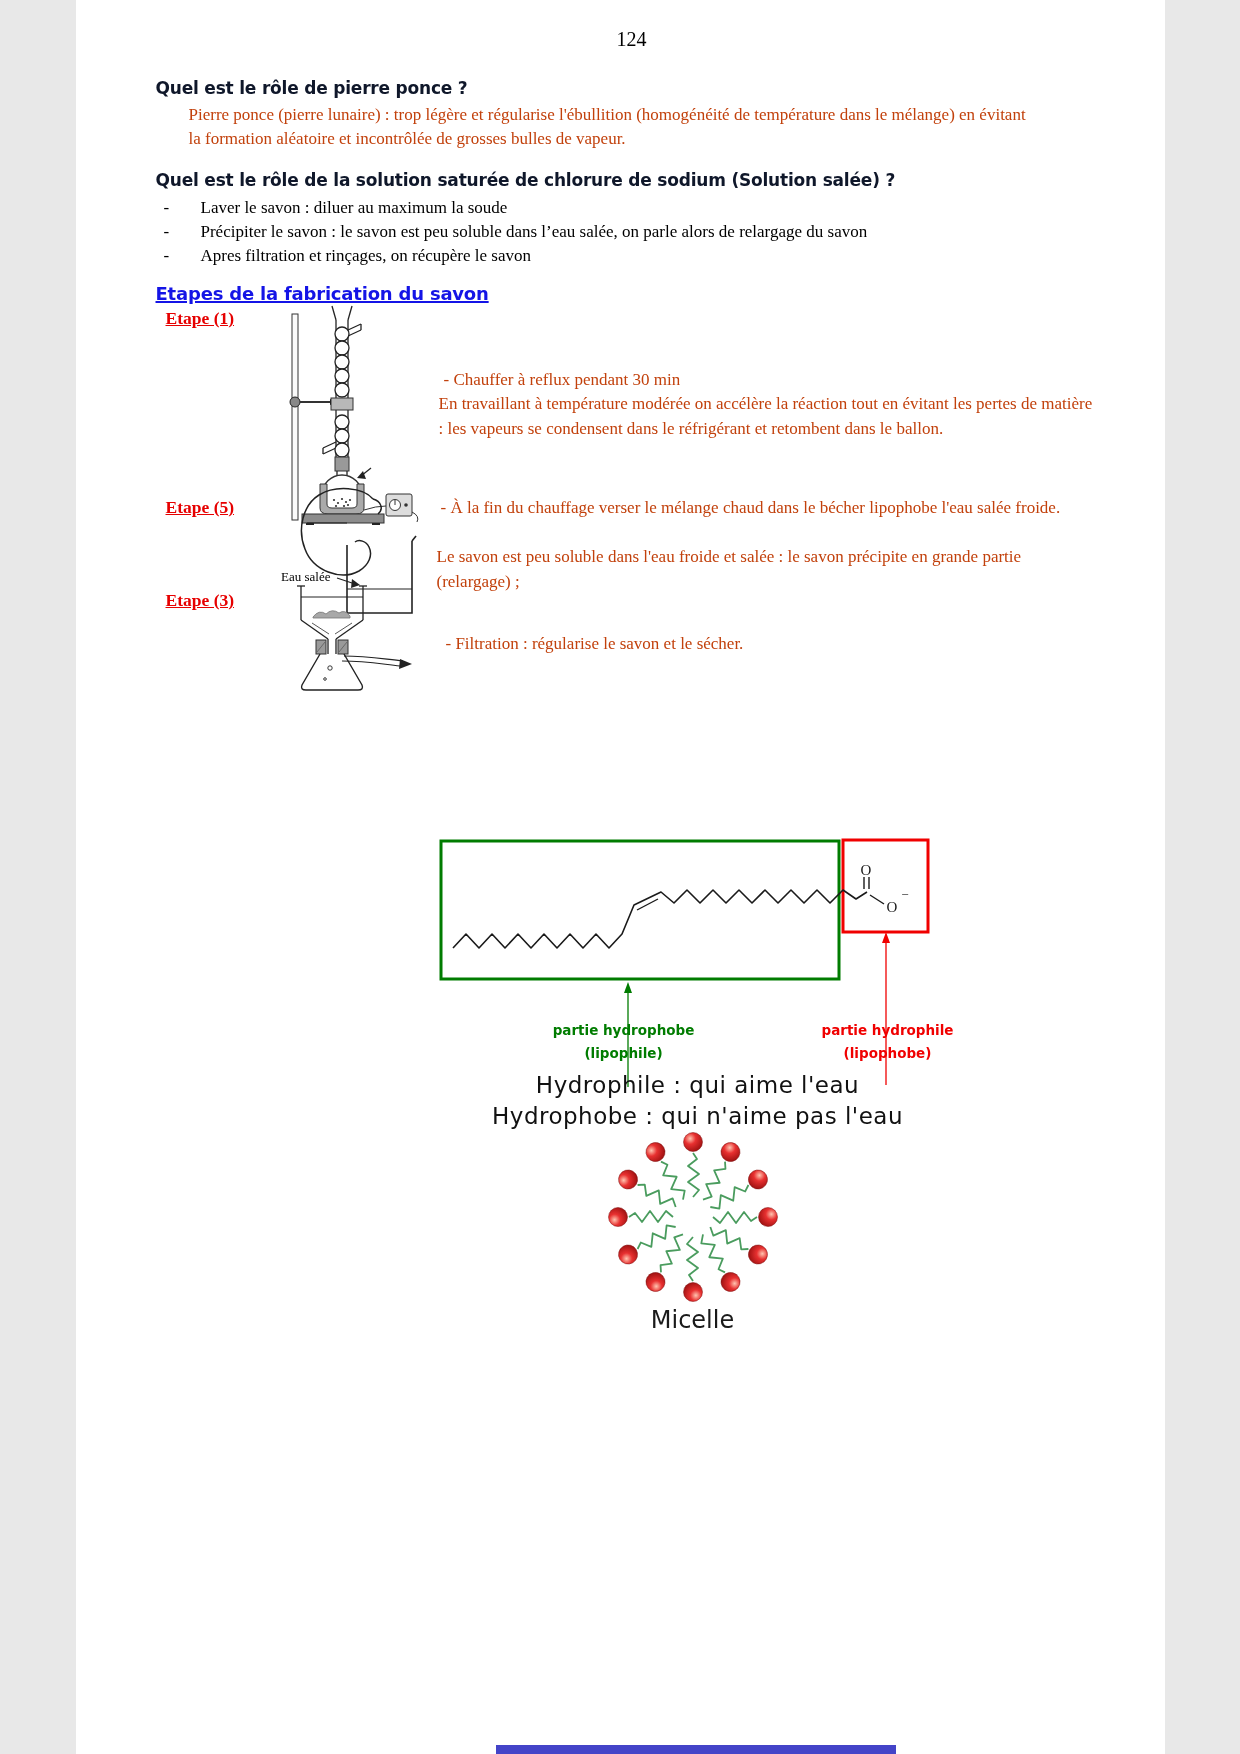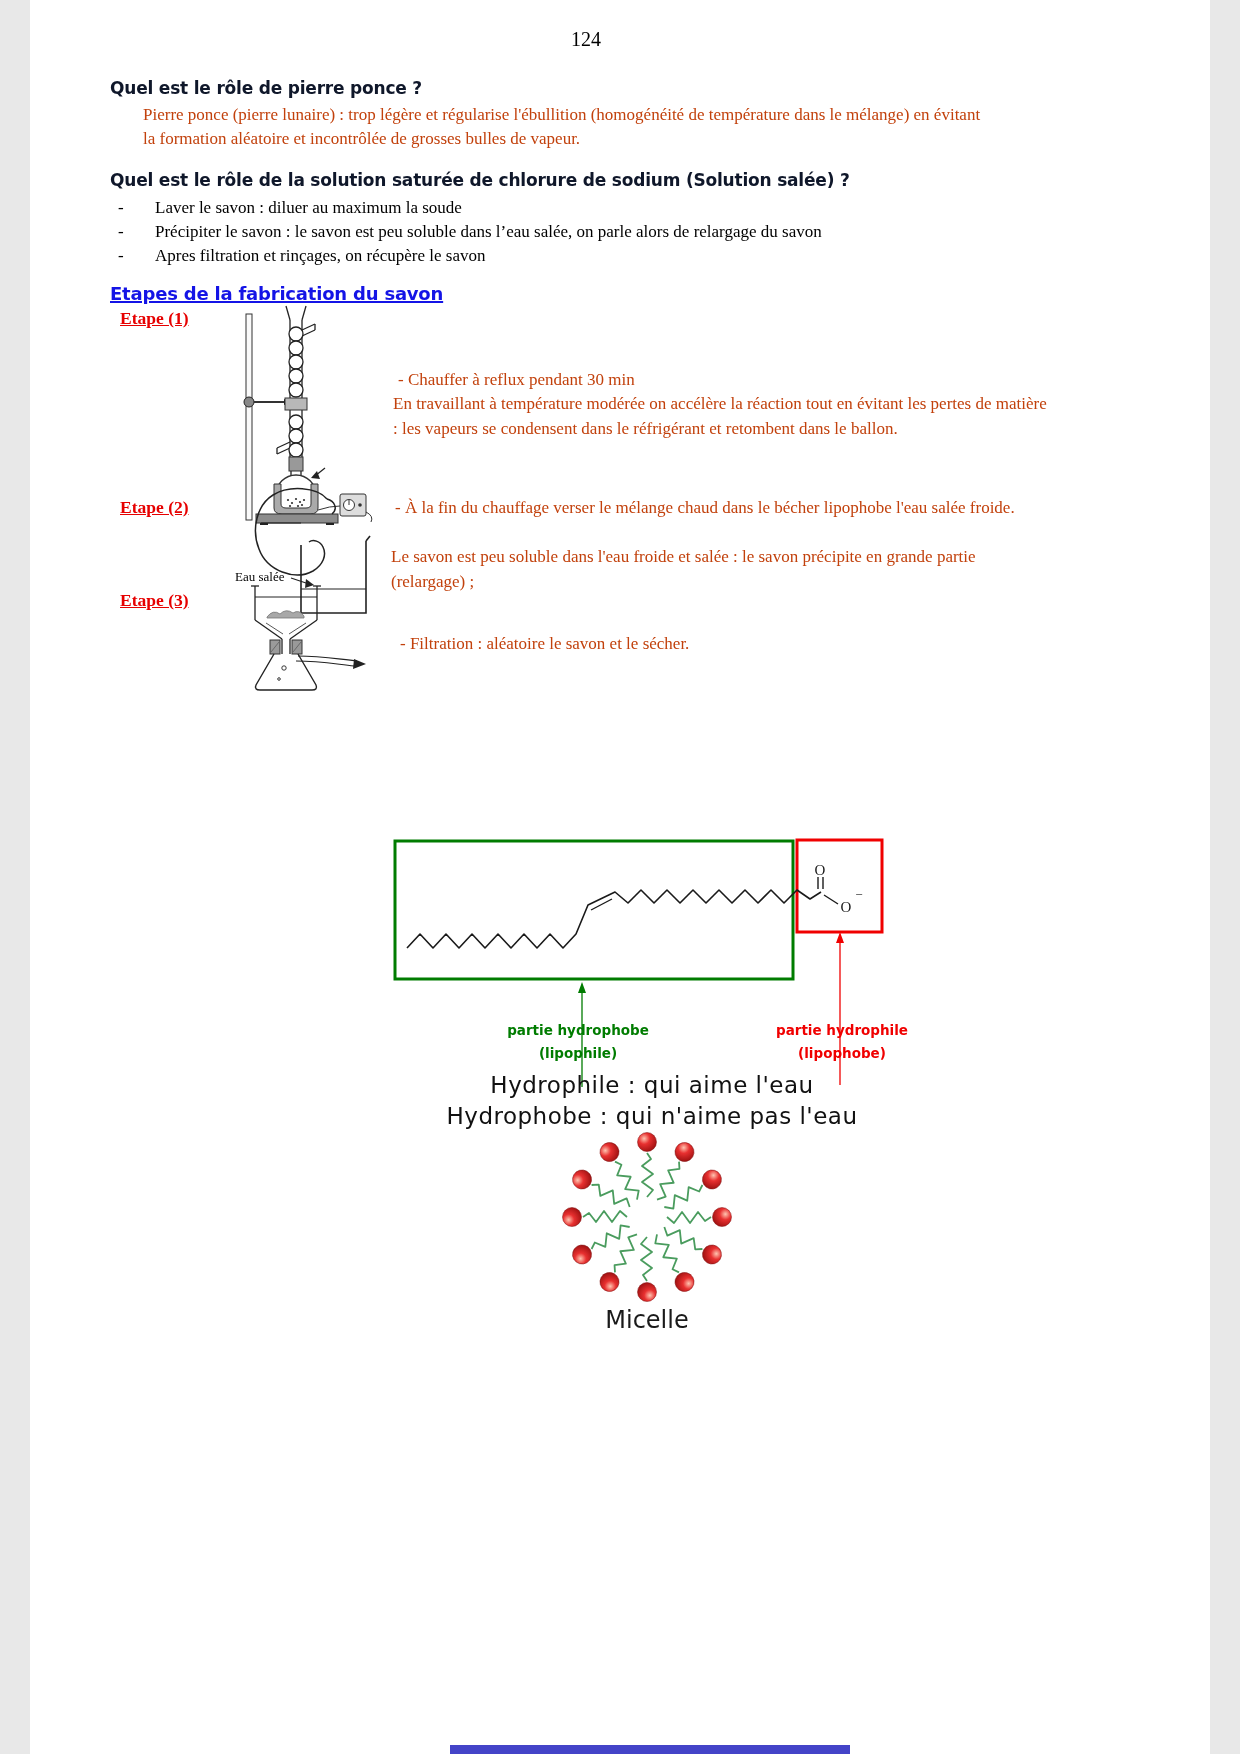--- a/index.html
+++ b/index.html
@@ -1,17 +1,17 @@
 <!DOCTYPE html>
 <html><head>
 <meta charset="utf-8">
 <style>
   html,body { margin:0; padding:0; background:#e8e8e8; }
   .page {
-    position:relative; width:1180px; height:1754px; margin:0 auto;
+    position:relative; width:1089px; height:1754px; margin:0 auto;
     background:#ffffff; overflow:hidden;
     font-family:"Liberation Serif", serif; color:#000;
   }
   .abs { position:absolute; }
   .pagenum { font-size:20px; text-align:center; }
   .h-red {
     font-family:"DejaVu Sans", sans-serif; font-weight:bold;
     color:#0f172a; font-size:17px; letter-spacing:-0.2px; white-space:nowrap;
   }
   .h-blue {
@@ -117,21 +117,21 @@
     <rect x="112" y="194" width="26" height="22" rx="2" fill="#ddd" stroke="#333"></rect>
     <circle cx="121" cy="205" r="5.5" fill="#fff" stroke="#333"></circle>
     <line x1="121" y1="200" x2="121" y2="205" stroke="#333"></line>
     <circle cx="132" cy="205" r="1.8" fill="#333"></circle>
     <path d="M138,212 Q146,216 143,222" fill="none" stroke="#333"></path>
   </svg>
 
   <div class="abs body nowrap" style="left:368px;top:367px;">- Chauffer à reflux pendant 30 min</div>
   <div class="abs body" style="left:363px;top:391px;width:658px;">En travaillant à température modérée on accélère la réaction tout en évitant les pertes de matière : les vapeurs se condensent dans le réfrigérant et retombent dans le ballon.</div>
 
-  <div class="abs etape" style="left:90px;top:497px;">Etape (2)</div>
+  <div class="abs etape" style="left:90px;top:497px;">Etape (5)</div>
 
   <svg class="abs" style="left:203px;top:485px;" width="160" height="135" viewBox="0 0 160 135">
     <g fill="none" stroke="#222" stroke-width="1.5">
       <path d="M94,14 C84,2 56,0 40,10 C24,20 18,44 26,64 C34,86 62,96 80,86 C90,80 94,70 90,62 C87,56 80,54 76,57"></path>
       <path d="M94,14 C102,16 105,24 99,29"></path>
       <line x1="28" y1="38" x2="68" y2="38" stroke-width="1"></line>
     </g>
     <g fill="none" stroke="#222" stroke-width="1.6">
       <polyline points="68,60 68,128 133,128 133,56"></polyline>
       <line x1="133" y1="56" x2="137" y2="51"></line>
@@ -169,21 +169,21 @@
     <path d="M49,72 L31,103 Q29,108 35,108 L87,108 Q93,108 91,103 L73,72" fill="none" stroke="#222" stroke-width="1.4"></path>
     <circle cx="59" cy="86" r="2.2" fill="none" stroke="#222" stroke-width="0.9"></circle>
     <circle cx="54" cy="97" r="1.3" fill="none" stroke="#222" stroke-width="0.9"></circle>
     <g fill="none" stroke="#222" stroke-width="1.2">
       <path d="M73,74 C95,74 112,77 132,79"></path>
       <path d="M71,79 C95,79 110,82 129,84"></path>
     </g>
     <polygon points="129,77 141,82 128,87" fill="#222"></polygon>
   </svg>
 
-  <div class="abs body nowrap" style="left:370px;top:631px;">- Filtration : aléatoire le savon et le sécher.</div>
+  <div class="abs body nowrap" style="left:370px;top:631px;">- Filtration : régularise le savon et le sécher.</div>
 
   <svg class="abs" style="left:360px;top:835px;" width="500" height="255" viewBox="0 0 500 255">
     <rect x="5" y="6" width="398" height="138" fill="none" stroke="#007c00" stroke-width="3"></rect>
     <rect x="407" y="5" width="85" height="92" fill="none" stroke="#f00000" stroke-width="3"></rect>
     <polyline fill="none" stroke="#1a1a1a" stroke-width="1.6" stroke-linejoin="round" points="17,113 30,99 43,113 56,99 69,113 82,99 95,113 108,99 121,113 134,99 147,113 160,99 173,113 186,99 198,70 225,57 238,68 251,55 264,68 277,55 290,68 303,55 316,68 329,55 342,68 355,55 368,68 381,55 394,68 407,55 420,64 431,57"></polyline>
     <line x1="201" y1="75" x2="222" y2="64" stroke="#1a1a1a" stroke-width="1.4"></line>
     <g stroke="#1a1a1a" stroke-width="1.4">
       <line x1="428" y1="54" x2="428" y2="42"></line>
       <line x1="433" y1="54" x2="433" y2="42"></line>
       <line x1="434" y1="60" x2="448" y2="69"></line>

